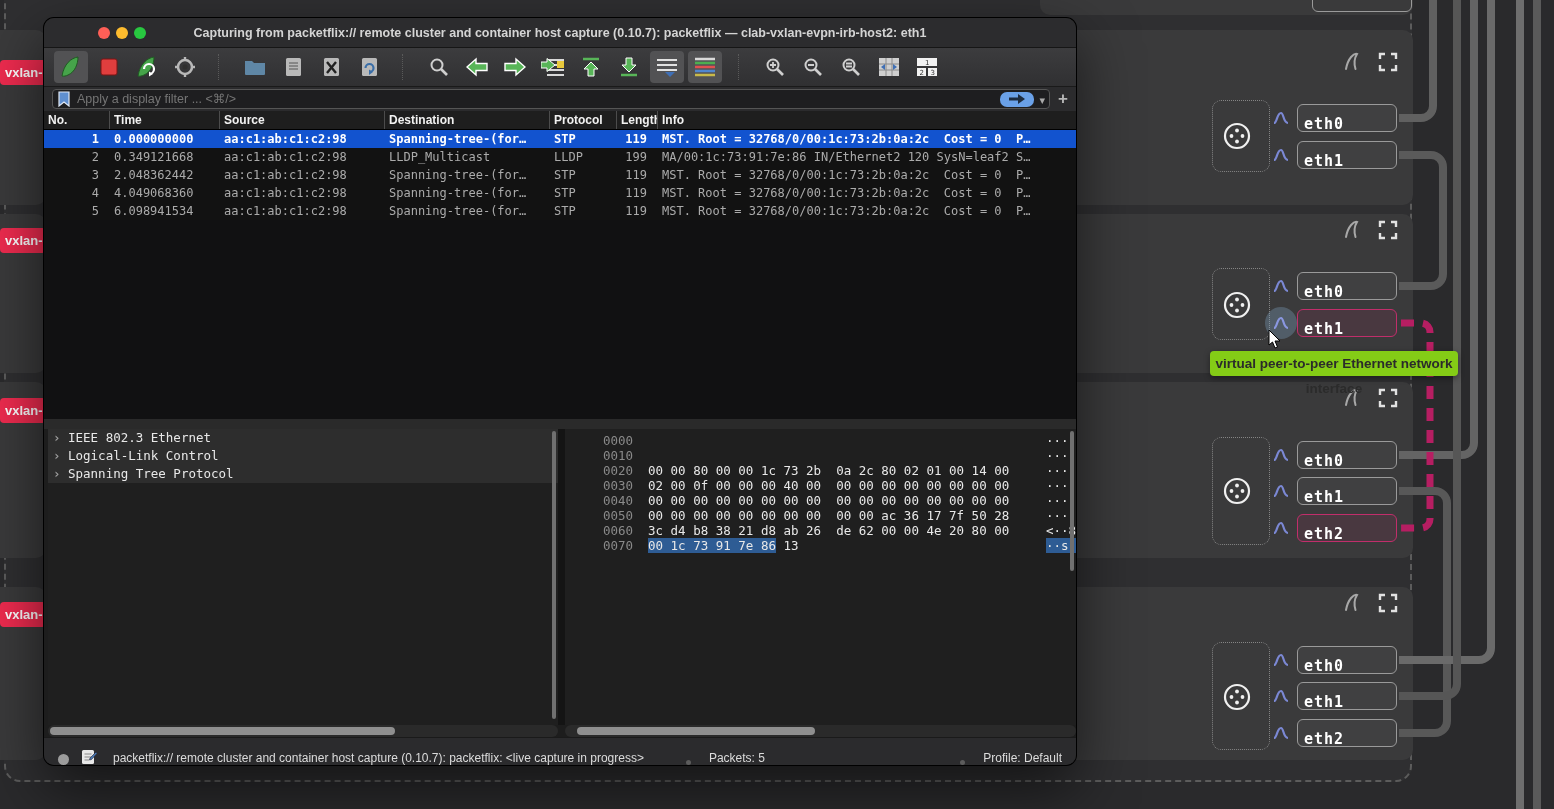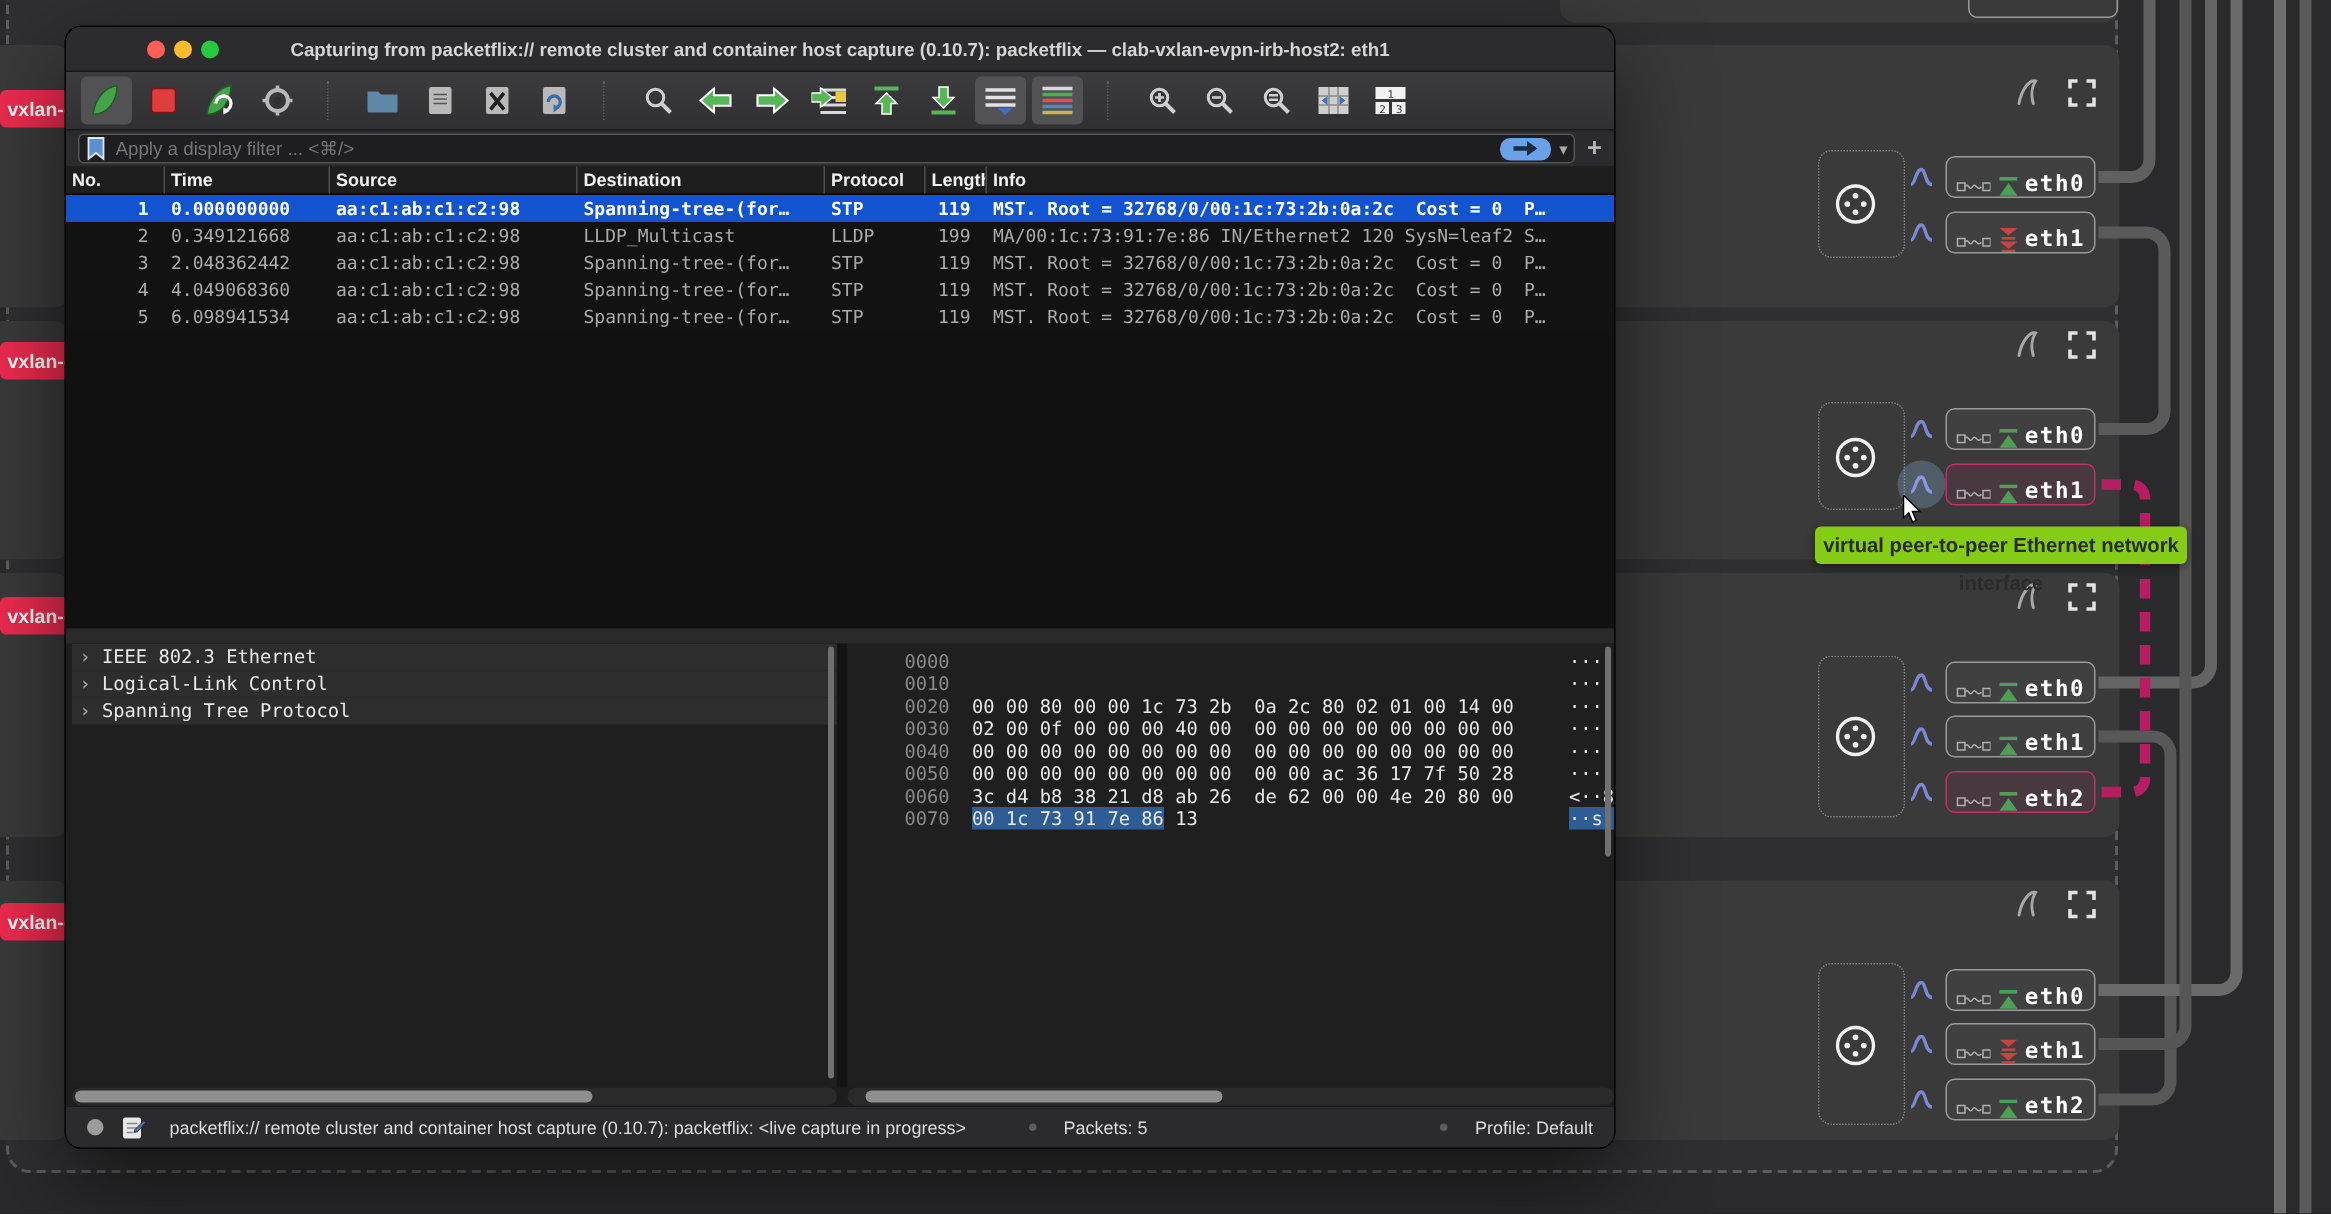--- a/index.html
+++ b/index.html
@@ -9,21 +9,21 @@
   #stage { position:relative; width:1554px; height:809px; }
 
   
   #canvas { left:4px; top:-24px; width:1408px; height:806px; background:#2f2f31;
     border:2px dashed #5c5c5c; border-radius:16px; }
   .topo-card { background:#3a3a3b; border-radius:10px; }
   .node-pill { background:#ee2b4f; color:#fff; font-weight:bold; font-size:13px;
     line-height:25px; height:25px; width:46px; padding-left:5px; border-radius:4px;
     overflow:hidden; white-space:nowrap; }
   .iface-badge { width:100px; height:28px; border:1.5px solid #9a9a9a; border-radius:6px;
-    background:rgba(255,255,255,0.03); display:flex; align-items:flex-end; gap:5px; padding:0 6px; }
+    background:rgba(255,255,255,0.03); display:flex; align-items:flex-start; gap:5px; padding:0 6px;flex-direction:column; }
   .iface-badge.traced { border-color:#c12e6b; background:rgba(193,46,107,0.12); }
   .iface-name { color:#fff; font-weight:bold; font-size:15px;
     font-family:"DejaVu Sans Mono",monospace; letter-spacing:1px; }
   .dotted-box { border:1px dotted #858585; border-radius:9px; }
   .tooltip { background:#84cc16; color:#2b2b2b; border-radius:4px; font-size:13.5px;
     font-weight:600; height:25px; line-height:25px; text-align:center;
     box-shadow:0 2px 6px rgba(0,0,0,.4); }
   .hover-circle { width:32px; height:32px; border-radius:50%; background:rgba(125,160,190,.35); }
 
   
@@ -82,21 +82,21 @@
     font-family:"DejaVu Sans Mono",monospace; font-size:12.5px; white-space:pre;margin-left:30px; }
   .hexrow .off { position:absolute; left:8px; color:#8a8a8a; }
   .hexrow .bytes { position:absolute; left:53px; color:#e8e8e8; }
   .hexrow .ascii { position:absolute; left:451px; color:#e8e8e8; }
   .hexsel { background:#2e5c94; }
 
   
   .hscroll-track { top:707px; height:12px; background:#2a2a2a; border-radius:6px; }
   .hscroll-thumb { top:709px; height:8px; background:#8f8f8f; border-radius:4px; }
   #statusbar { left:0; top:719px; width:100%; height:28px; background:#2b2b2d;
-    border-top:1px solid #1a1a1a; display:flex; align-items:center; color:#dcdcdc; font-size:12px; }
+    border-top:1px solid #1a1a1a; display:flex; align-items:flex-end; color:#dcdcdc; font-size:12px; }
   .status-dot { width:11px; height:11px; border-radius:50%; background:#9c9c9c; }
   .mini-dot { width:5px; height:5px; border-radius:50%; background:#5c5c5c; }
 
   svg { display:block; }
   .linklayer { pointer-events:none; }
 </style>
 </head>
 <body>
 
 <div id="stage">

